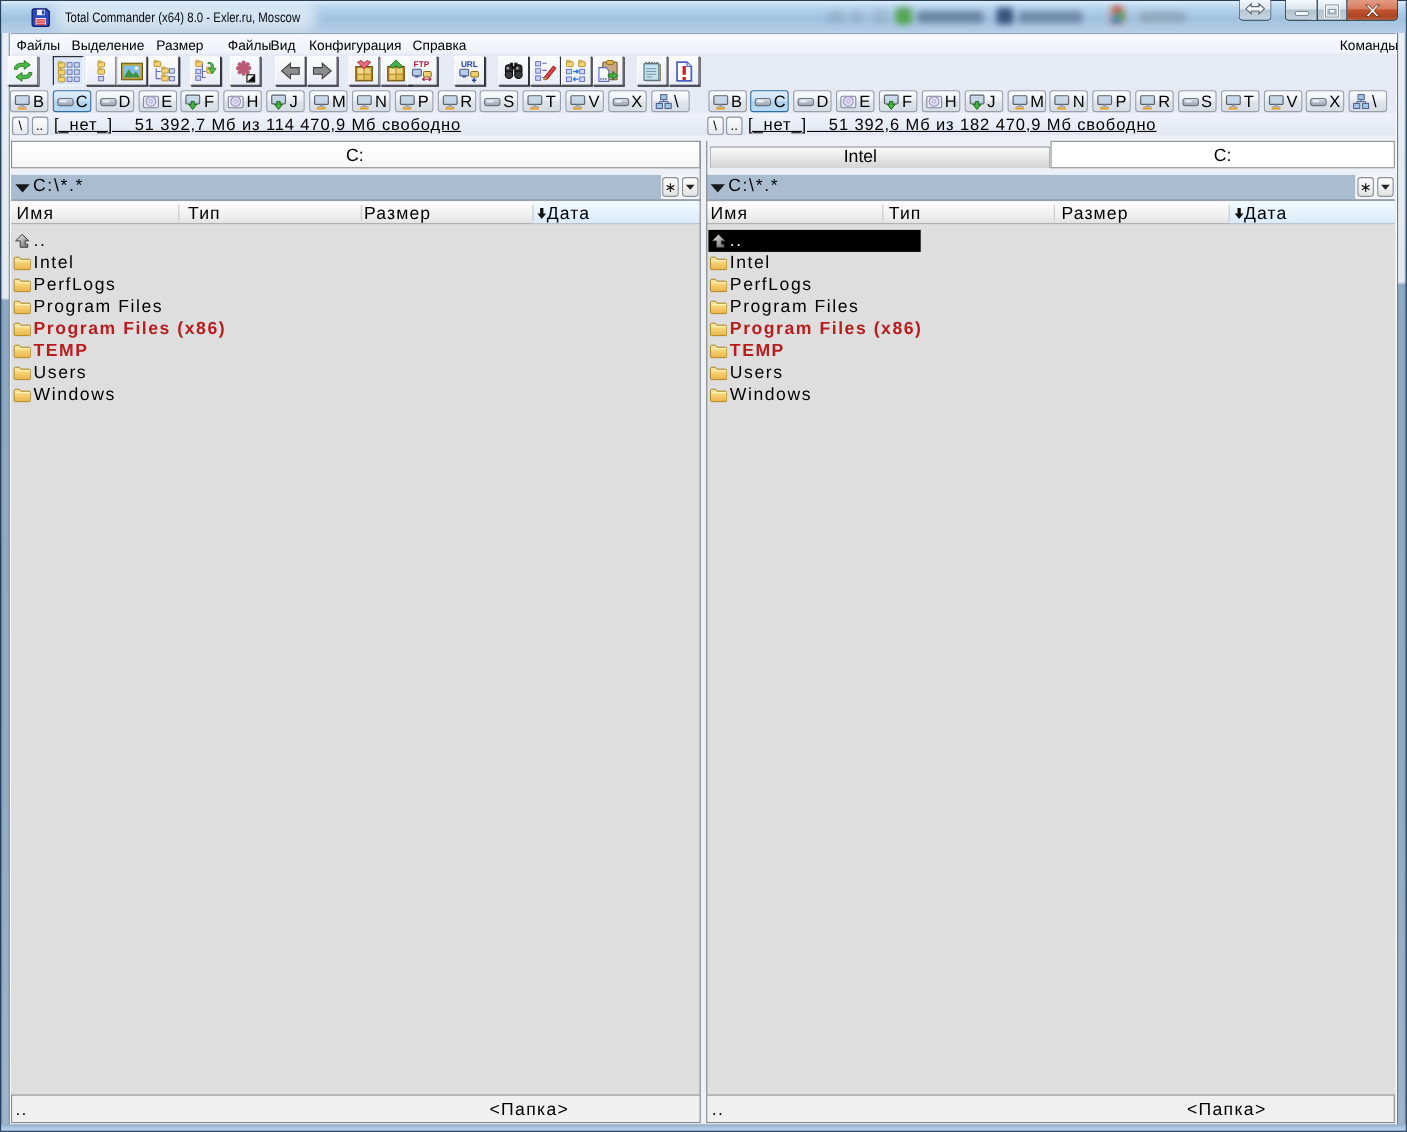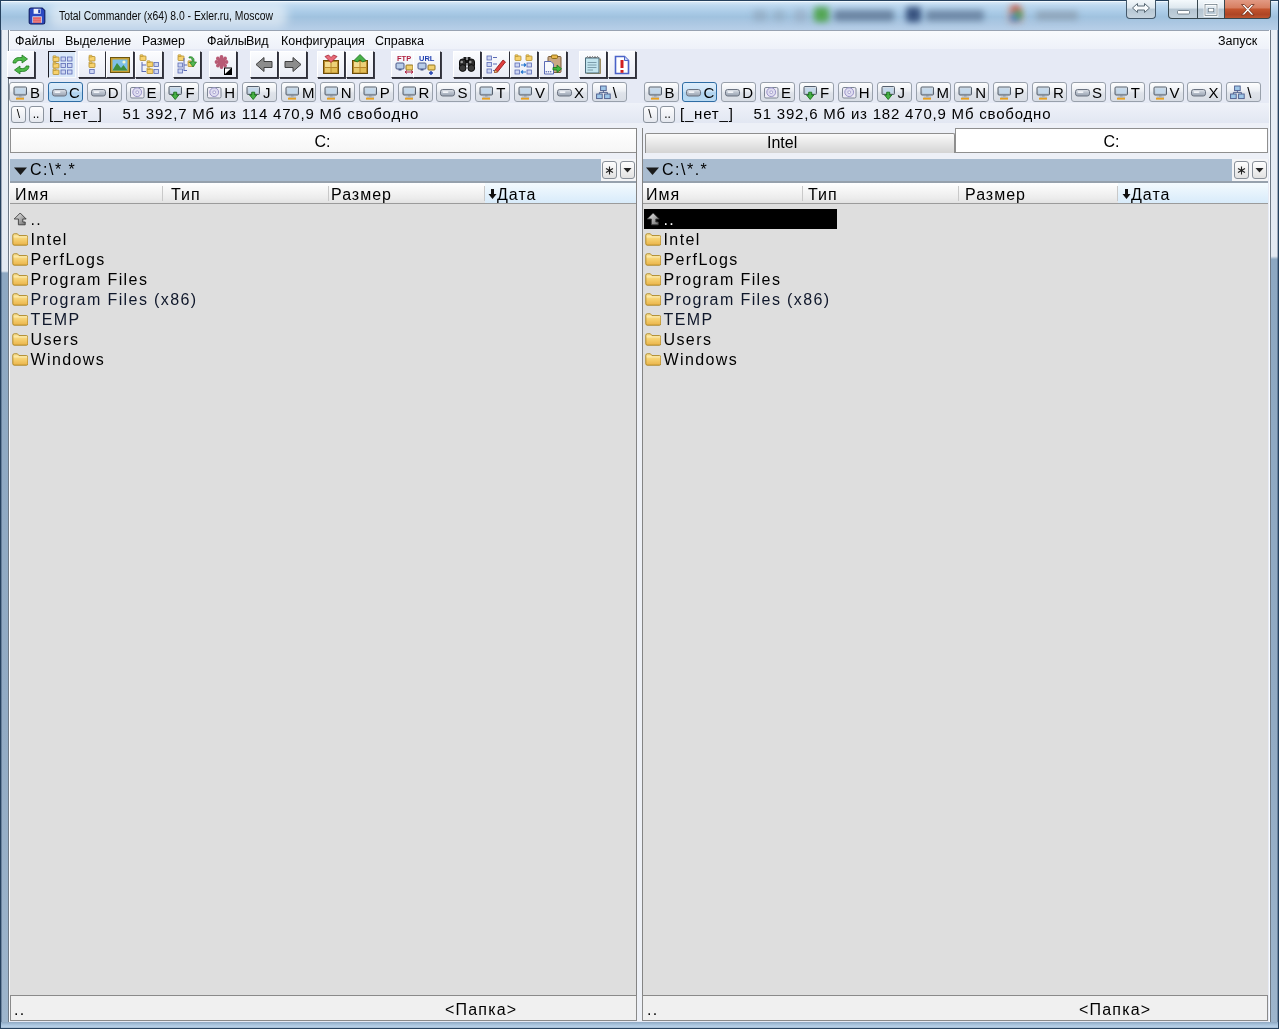--- a/index.html
+++ b/index.html
@@ -37,39 +37,39 @@
 .tbtn svg { position:absolute; left:1px; top:1px; }
 #drivebar { left:10px; top:80px; width:1259px; height:23px; background:#e6eaf5; }
 .dbtn { position:absolute; top:82px; width:35px; height:20px; border:1px solid #98a0ab; border-radius:3px;
   background:linear-gradient(180deg,#fefefe,#ebeef3 45%,#dfe3ea 55%,#d8dde5); }
 .dbtn.active { border-color:#2e6da4; background:linear-gradient(180deg,#dfeefb,#cbe3f7 45%,#b0d3ef 55%,#badaf2); }
 .dbtn .dl { position:absolute; left:20px; top:1px; font-size:15px; font-family:"Liberation Sans",sans-serif; color:#000; }
 .dbtn svg { position:absolute; left:2px; top:1px; }
 #driveinfo { left:10px; top:103px; width:1259px; height:23px; background:linear-gradient(180deg,#eff2f9,#e0e5f1); }
 .minibtn { position:absolute; top:106px; width:15px; height:17px; border:1px solid #8b939e; border-radius:3px;
   background:linear-gradient(180deg,#fdfdfe,#e4e7ee); font-size:12px; text-align:center; line-height:15px; color:#000; font-family:"Liberation Sans",sans-serif;}
-.dinfo { position:absolute; top:105px; font-size:15px; letter-spacing:0.8px; color:#000; white-space:pre; }
+.dinfo { position:absolute; top:105px; font-size:15px; letter-spacing:0.8px; color:#000; white-space:pre;text-decoration:underline; }
 #tabzone { left:10px; top:123px; width:1259px; height:36px; background:#edf0f7; }
 #ltab { left:10px; top:128px; width:627px; height:25px; background:linear-gradient(180deg,#ffffff,#f6f6f6); border:1px solid #8f8f8f; }
 #rtab-common { left:645px; top:133px; width:310px; height:20px; background:linear-gradient(180deg,#fafafa,#d4d4d4); border:1px solid #8e8e8e; border-bottom:none; border-radius:2px 2px 0 0; }
 #rtab-c { left:955px; top:128px; width:313px; height:25px; background:#fff; border:1px solid #8f8f8f; }
 .tabtxt { font-size:16px; color:#000; }
 .pathbar { position:absolute; top:159px; height:22px; background:#a9bcd0; }
 .pathwhite { position:absolute; top:159px; height:22px; background:#f4f5f7; }
 .pathsep { position:absolute; top:181px; height:2px; background:#96a1ad; }
 .pbtn { position:absolute; top:161px; width:15px; height:18px; border:1px solid #888f98; border-radius:3px;
   background:linear-gradient(180deg,#fefefe,#e2e2e2); text-align:center; color:#000; }
 .ptxt { position:absolute; top:161px; font-size:16px; letter-spacing:1.5px; color:#000; }
 .colhead { position:absolute; top:183px; height:21px; background:linear-gradient(180deg,#ffffff,#ececec 75%,#e2e2e2); border-bottom:1px solid #9b9b9b; }
 .colsep { position:absolute; top:186px; height:15px; width:1px; background:#c9c9c9; }
 .colsorted { position:absolute; top:183px; height:20px; background:linear-gradient(180deg,#f3fafe,#d8ebfa); }
 .ch { position:absolute; top:185.5px; font-size:16px; letter-spacing:1px; color:#000; }
 .flist { position:absolute; top:204px; height:791px; background:#dedede; }
 .frow { position:absolute; white-space:pre; font-size:16px; letter-spacing:1.4px; color:#000; height:20px; line-height:20px; font-family:"Liberation Sans",sans-serif; }
-.frow.sys { color:#0f172a; }
+.frow.sys { color:#b91c1c;font-weight:bold; }
 .ficon { position:absolute; }
 .statusbar { position:absolute; top:995px; height:26px; background:#f0f0f0; border:1px solid #8a8a8a; }
 .st { position:absolute; top:1001px; font-size:16px; letter-spacing:1.2px; color:#000; white-space:pre; }
 #divider { left:637px; top:128px; width:5px; height:893px; background:#eef1f7; }
 .vline { position:absolute; width:1px; background:#848484; }
 #cursorbar { left:644px; top:209px; width:193px; height:20px; background:#000; }
 </style>
 </head>
 <body>
 <svg width="0" height="0" style="position:absolute">
@@ -142,21 +142,21 @@
 </svg>
 <div class="abs" id="client"></div>
 <div class="abs" id="menubar"></div>
 <div class="menu-item" style="left:15px">Файлы</div>
 <div class="menu-item" style="left:65px">Выделение</div>
 <div class="menu-item" style="left:142px">Размер</div>
 <div class="menu-item" style="left:207px">Файлы</div>
 <div class="menu-item" style="left:246px">Вид</div>
 <div class="menu-item" style="left:281px">Конфигурация</div>
 <div class="menu-item" style="left:375px">Справка</div>
-<div class="menu-item" style="left:1218px">Запуск</div>
+<div class="menu-item" style="left:1218px">Команды</div>
 <div class="abs" id="toolbar"></div>
 <div class="tbtn" style="left:7px">
     <svg width="24" height="24" viewBox="0 0 24 24">
 <path d="M4 10 C4 6.5 7 4.5 10.5 4.5 L13 4.5 L13 2 L18.5 6 L13 10 L13 7.5 L10.5 7.5 C8.5 7.5 7 8.5 7 10 Z" fill="#4db848" stroke="#1f7a1f" stroke-width="0.8"></path>
 <path d="M20 13 C20 16.5 17 18.5 13.5 18.5 L11 18.5 L11 21 L5.5 17 L11 13 L11 15.5 L13.5 15.5 C15.5 15.5 17 14.5 17 13 Z" fill="#4db848" stroke="#1f7a1f" stroke-width="0.8"></path>
 </svg>
   </div>
 <div class="tbtn pressed" style="left:47.5px">
     <svg width="24" height="24" viewBox="0 0 24 24">
       <rect x="3" y="4" width="6" height="4.5" rx="0.6" fill="#f7d26e" stroke="#a8811c" stroke-width="0.7"></rect>
@@ -255,21 +255,21 @@
 <div class="tbtn" style="left:346px">
     <svg width="24" height="24" viewBox="0 0 24 24">
       <rect x="4.5" y="7.5" width="15" height="13" fill="#b8882a" stroke="#6b4c08" stroke-width="1"></rect>
       <rect x="6" y="9" width="5.5" height="5" fill="#f3dc90"></rect>
       <rect x="12.5" y="9" width="5.5" height="5" fill="#ecd078"></rect>
       <rect x="6" y="15" width="5.5" height="4.5" fill="#e8ca6c"></rect>
       <rect x="12.5" y="15" width="5.5" height="4.5" fill="#e2bd54"></rect>
       <path d="M12 1.5 L18 7.5 L14.5 9 L12 6.5 L9.5 9 L6 7.5 Z" fill="#48b048" stroke="#1a701a" stroke-width="0.8"></path>
     </svg>
   </div>
-<div class="tbtn" style="left:391px">
+<div class="tbtn" style="left:370px">
     <svg width="24" height="24" viewBox="0 0 24 24">
       <text x="4" y="8" font-family="Liberation Sans" font-size="7.5" font-weight="bold" fill="#b02040">FTP</text>
       <rect x="3" y="10" width="8" height="6" rx="1" fill="#b8cce8" stroke="#4a5a8a" stroke-width="1"></rect>
       <rect x="5.5" y="16" width="3" height="1.5" fill="#4a5a8a"></rect>
 <rect x="13" y="12" width="7" height="5" rx="0.8" fill="#f0d070" stroke="#8a6a10" stroke-width="0.9"></rect>
 <path d="M12 19 L20 19 M12 19 L14 17.5 M12 19 L14 20.5 M20 19 L18 17.5 M20 19 L18 20.5" stroke="#b02040" stroke-width="1" fill="none"></path>
     </svg>
   </div>
 <div class="tbtn" style="left:412.5px">
     <svg width="24" height="24" viewBox="0 0 24 24">

